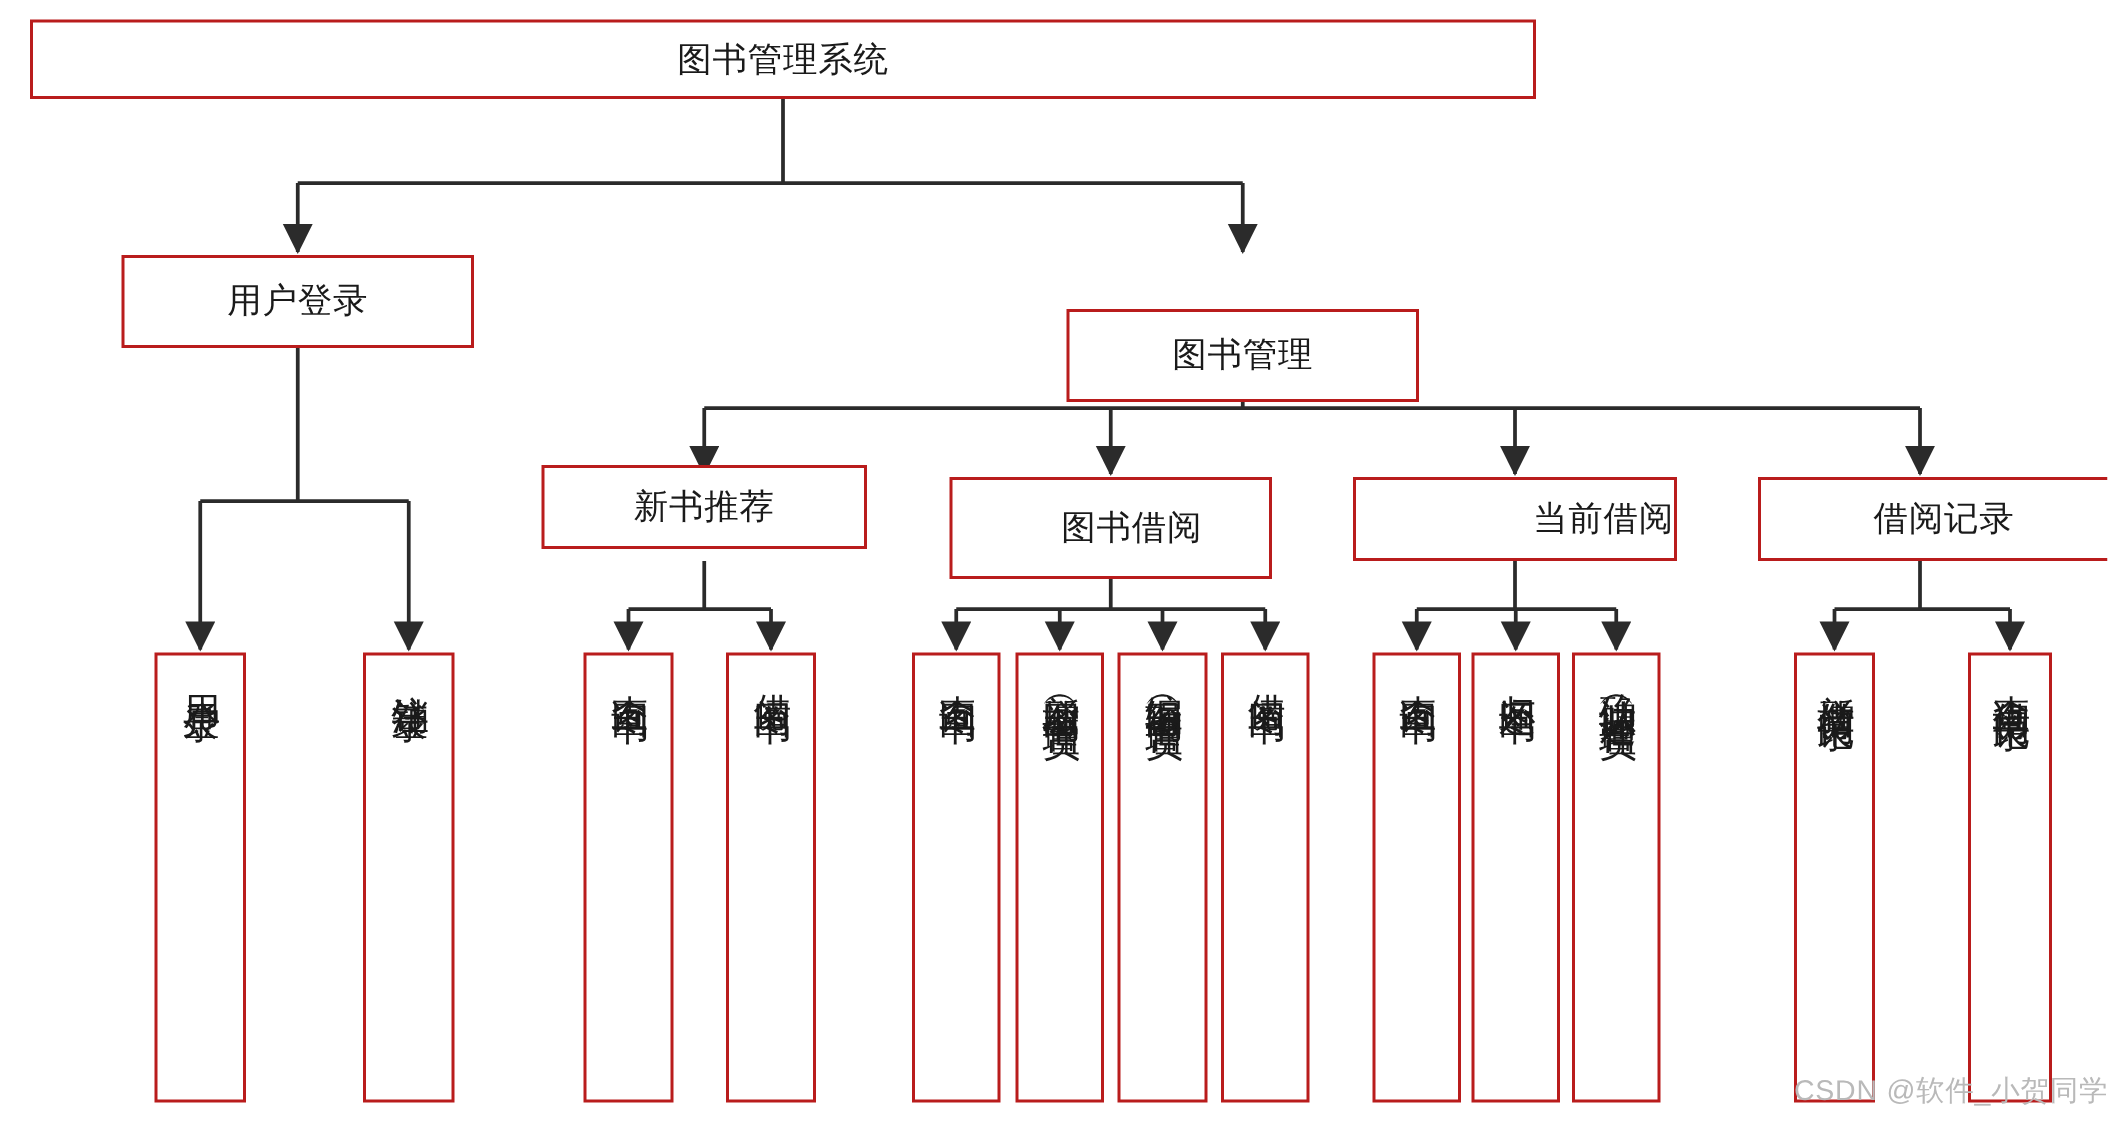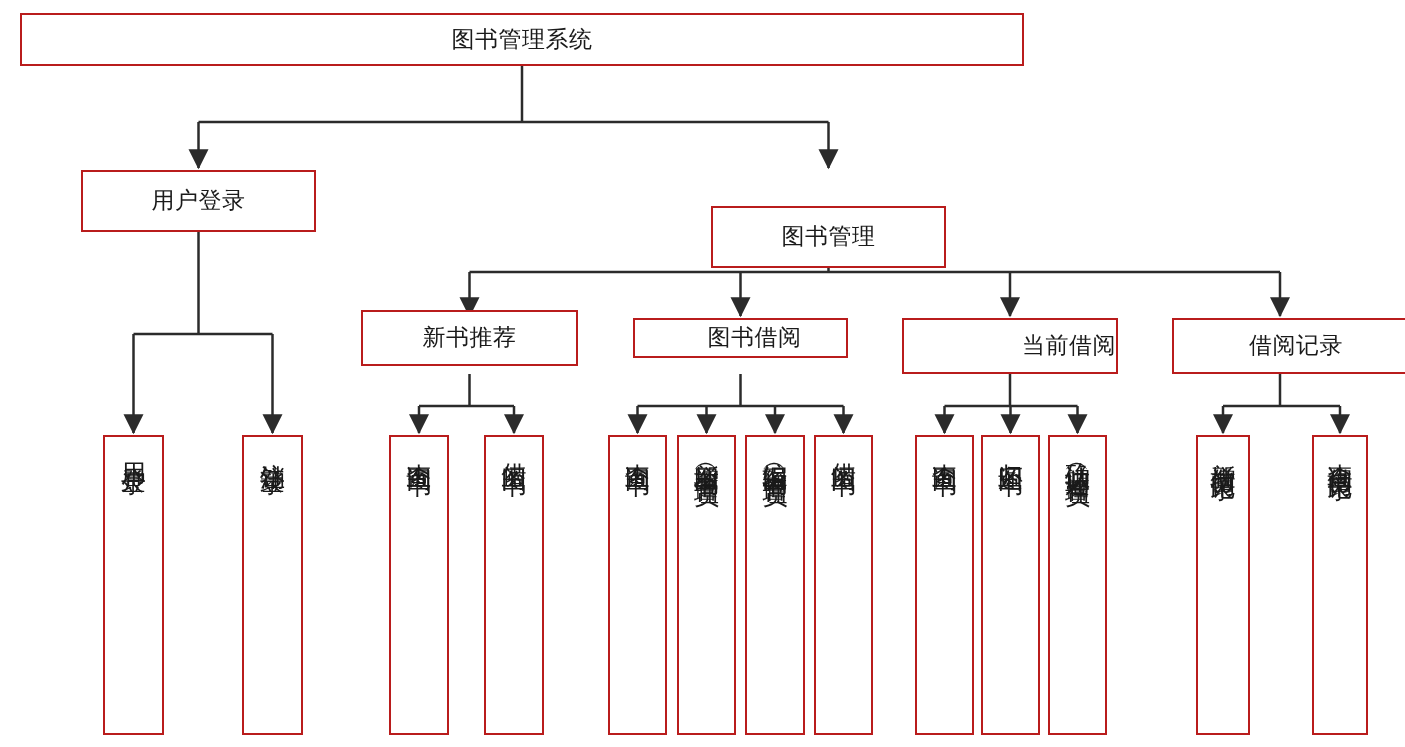--- a/index.html
+++ b/index.html
@@ -119,21 +119,21 @@
       </div>
       <div class="node horizontal" style="left: 81px; top: 170px; width: 235px; height: 62px;">
         <span class="label">用户登录</span>
       </div>
       <div class="node horizontal" style="left: 711px; top: 170px; width: 235px; height: 62px; margin-top: 36px;">
         <span class="label">图书管理</span>
       </div>
       <div class="node horizontal" style="left: 361px; top: 310px; width: 217px; height: 56px;">
         <span class="label">新书推荐</span>
       </div>
-      <div class="node horizontal" style="left: 633px; top: 318px; width: 215px; height: 40px; padding-left: 28px;">
+      <div class="node horizontal" style="left: 633px; top: 318px; width: 215px; height: 68px; padding-left: 28px;">
         <span class="label">图书借阅</span>
       </div>
       <div class="node horizontal" style="left: 902px; top: 318px; width: 216px; height: 56px; justify-content: flex-end;">
         <span class="label">当前借阅</span>
       </div>
       <div class="node horizontal" style="left: 1172px; top: 318px; width: 248px; height: 56px;">
         <span class="label">借阅记录</span>
       </div>
       <div class="node vertical" style="left: 103px; top: 435px; width: 61px; height: 300px;">
         <span class="label">用户登录</span>
@@ -169,14 +169,15 @@
         <span class="label">确认归还（管理员）</span>
       </div>
       <div class="node vertical" style="left: 1196px; top: 435px; width: 54px; height: 300px;">
         <span class="label">新增借阅记录</span>
       </div>
       <div class="node vertical" style="left: 1312px; top: 435px; width: 56px; height: 300px;">
         <span class="label">查询借阅记录</span>
       </div>
     </div>
 
+  <div class="watermark" style="left:1196px; top:714px;">CSDN @软件_小贺同学</div>
 
 </div>
 
 </body></html>

